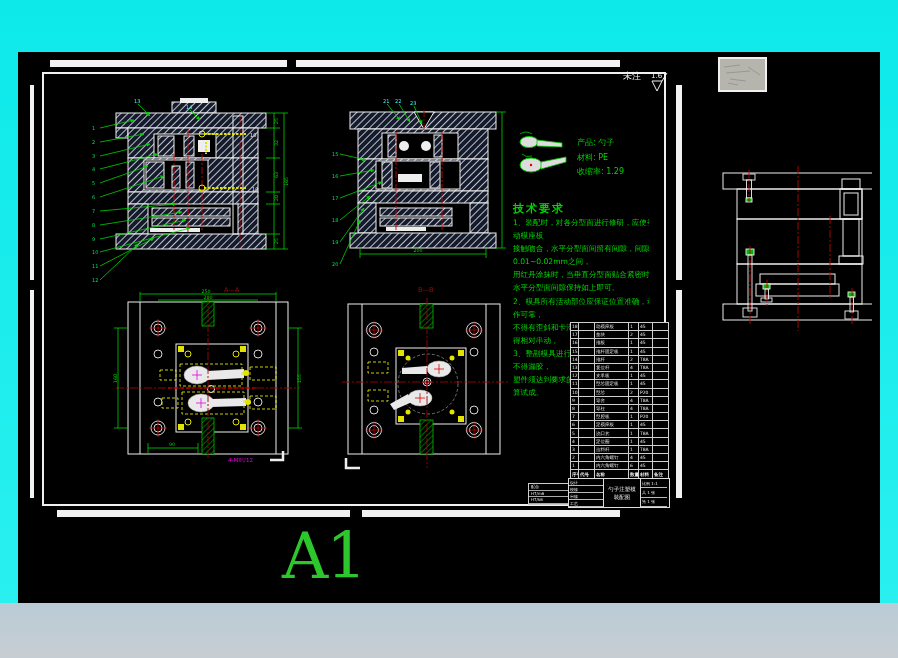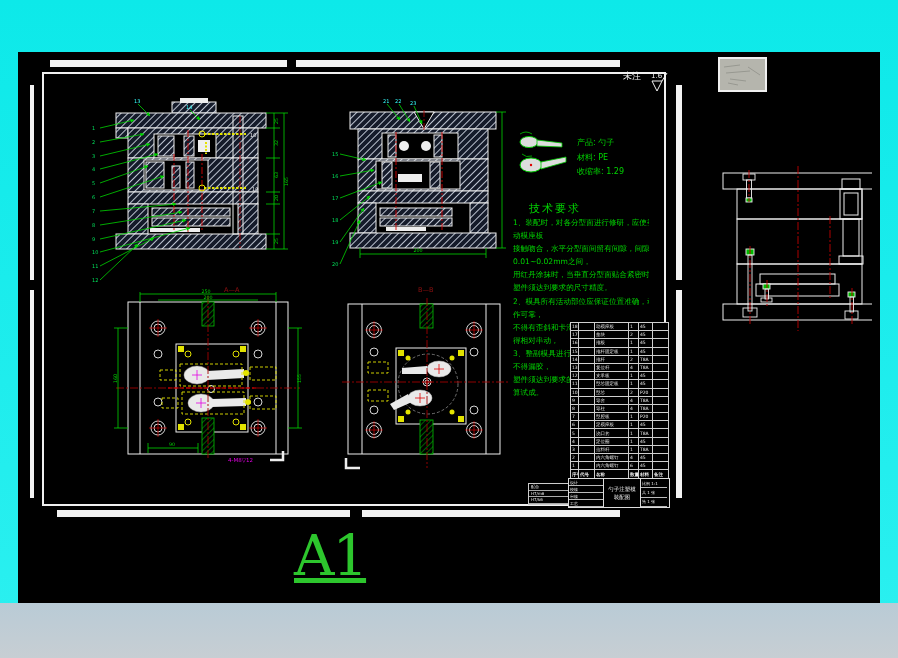--- a/index.html
+++ b/index.html
@@ -10,42 +10,42 @@
   #bottom-strip{left:0;top:603px;width:898px;height:55px;
         background:linear-gradient(180deg,#b9cbd6,#c7ced3);}
   #canvas{left:18px;top:52px;width:862px;height:551px;background:var(--canvas,#000);}
   
   #sheet-border{left:24px;top:20px;width:620px;height:430px;border:2px solid #f0f0f0;}
   .trim{background:#f2f2f2;}
   
   .green{color:var(--cad-green,#00d400);}
   #surface-note{left:605px;top:18px;display:flex;align-items:flex-start;gap:4px;color:#f2f2f2;font-size:9px;}
   #product-text{left:559px;top:84px;font-size:8px;line-height:14.5px;white-space:pre;}
-  #tech-title{left:495px;top:149px;font-size:11px;font-weight:normal;letter-spacing:2px;margin-left:16px;}
+  #tech-title{left:495px;top:149px;font-size:11px;font-weight:bold;letter-spacing:2px;}
   #tech-lines{left:495px;top:164px;width:136px;font-size:7.6px;line-height:13.1px;}
   .tline{white-space:nowrap;overflow:hidden;}
   
   #bom{left:552px;top:270px;width:98px;height:156px;border-collapse:collapse;table-layout:fixed;
        background:#000;font-size:4.5px;color:#e8e8e8;}
   #bom td{border:0.5px solid #cfcfcf;padding:0 1px;white-space:nowrap;overflow:hidden;height:7.2px;line-height:7px;}
   #bom tr.bomh td{font-weight:bold;height:9px;}
   
   #title-block{left:550px;top:426px;width:100px;height:28px;background:#000;border:1px solid #ddd;
        display:flex;font-size:4px;color:#eee;}
   .tb-col{display:flex;flex-direction:column;border-right:1px solid #ddd;}
   .tb-cell{border-bottom:0.5px solid #bbb;flex:1;display:flex;align-items:center;padding-left:1px;white-space:nowrap;overflow:hidden;}
   #tb-title{width:36px;align-items:center;justify-content:center;display:flex;flex-direction:column;gap:1px;}
   #tb-title div{font-size:5.5px;}
   
   #fit-table{left:510px;top:431px;width:40px;height:20px;background:#000;border:1px solid #ccc;
        display:flex;flex-direction:column;font-size:4px;color:#eee;}
   #fit-table div{border-bottom:0.5px solid #aaa;flex:1;padding-left:2px;white-space:nowrap;}
   
-  #format-label{left:276px;top:462px;font-family:"DejaVu Serif",serif;font-size:56px;line-height:84px;
-       color:var(--a1-green,#2dc62d);letter-spacing:-2px;text-decoration:underline;}
+  #format-label{left:264px;top:462px;font-family:"DejaVu Serif",serif;font-size:64px;line-height:84px;
+       color:var(--a1-green,#2dc62d);letter-spacing:-2px;}
   
   #thumbnail{left:700px;top:5px;width:45px;height:31px;background:#b5b5ad;border:2px solid #f0f0f0;}
   svg text{font-family:"DejaVu Sans",sans-serif;}
   .ld{font-size:5px;fill:#00e05a;}
   .bl{font-size:5px;fill:#35ffff;}
   .dimt{font-size:4.8px;fill:#00d400;}
   .slbl{font-size:6.5px;fill:#8f1010;}
   .wt{font-size:5px;fill:#f0f0f0;}
   .mg{font-size:5.5px;fill:#e200e2;}
 </style>
@@ -446,21 +446,21 @@
 材料: PE
 收缩率: 1.29</div>
 
     <div class="abs green" id="tech-title">技术要求</div>
     <div class="abs green" id="tech-lines">
         <div class="tline">1、装配时，对各分型面进行修研，应使垂</div>
         <div class="tline">动模座板</div>
         <div class="tline">接触吻合，水平分型面间留有间隙，间隙在</div>
         <div class="tline">0.01~0.02mm之间，</div>
         <div class="tline">用红丹涂抹时，当垂直分型面贴合紧密时，</div>
-        <div class="tline">塑件须达到要求的尺寸精度。</div>
+        <div class="tline">水平分型面间隙保持如上即可。</div>
         <div class="tline">2、模具所有活动部位应保证位置准确，动</div>
         <div class="tline">作可靠，</div>
         <div class="tline">不得有歪斜和卡滞现象，要求固定的零件不</div>
         <div class="tline">得相对串动，</div>
         <div class="tline">3、整副模具进行试模验收，达到设计要求</div>
         <div class="tline">不得漏胶，</div>
         <div class="tline">塑件须达到要求的尺寸精度，表面质量，方</div>
         <div class="tline">算试成。</div>
       </div>
 

